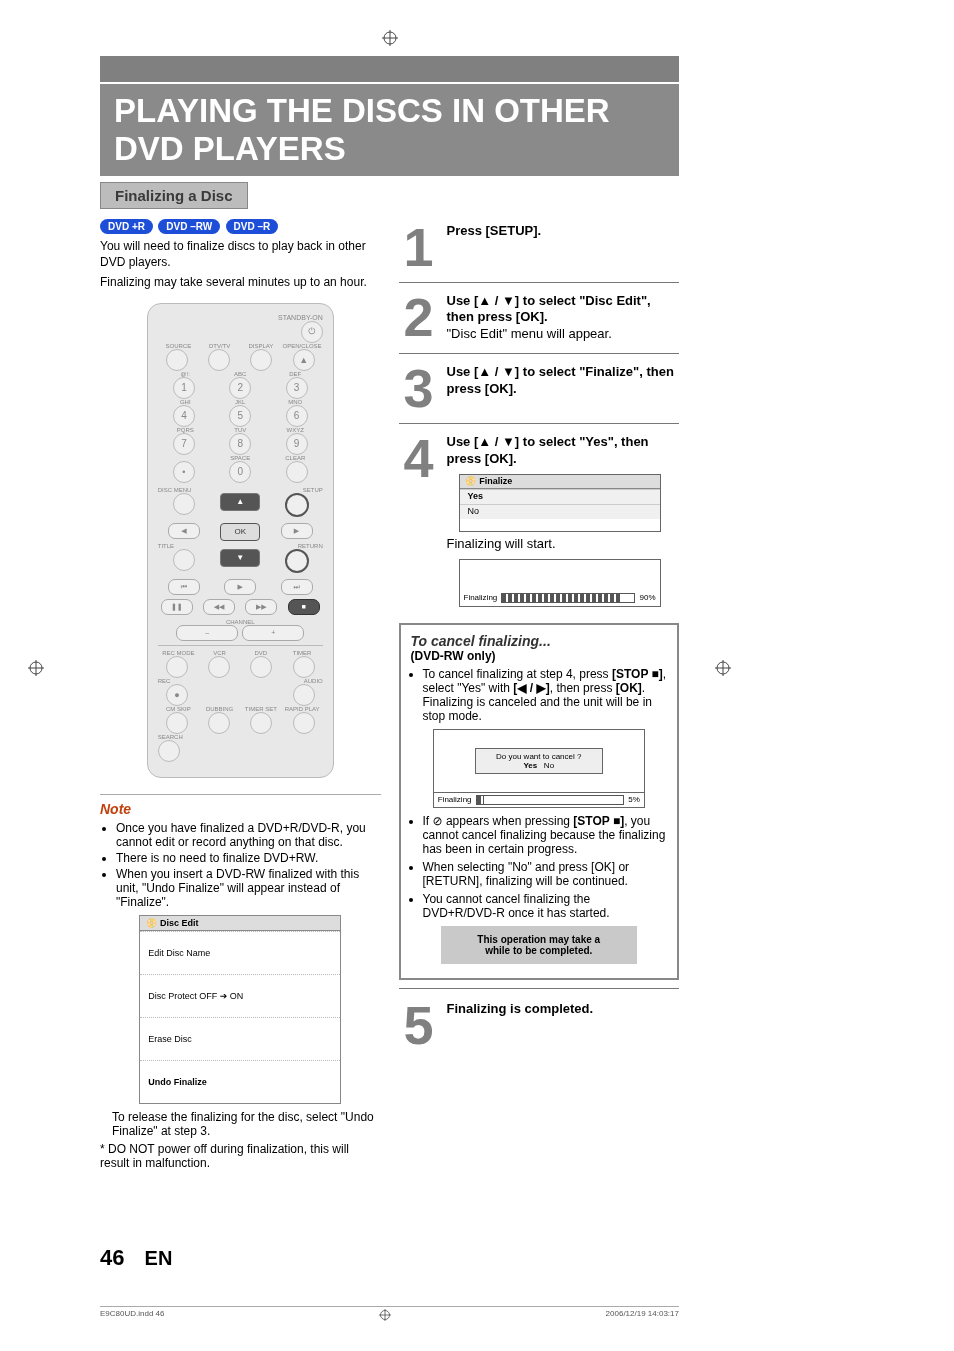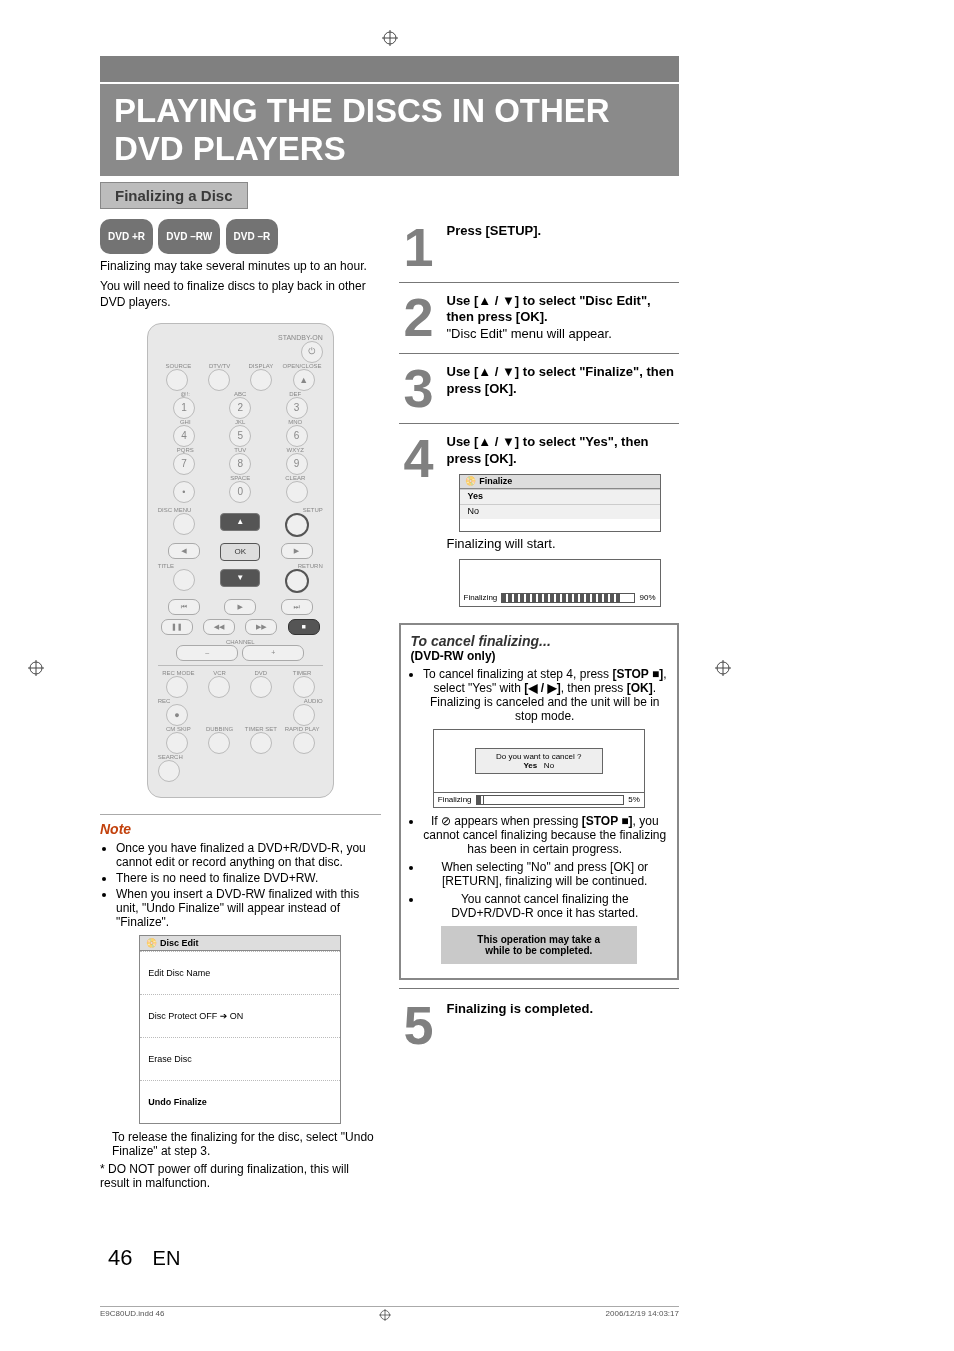--- a/index.html
+++ b/index.html
@@ -56,25 +56,25 @@
     gap: 18px;
     margin-top: 10px;
   }
   .col {
     width: 50%;
   }
   .disc-badges { margin-bottom: 4px; }
   .disc-badge {
     display: inline-block;
     border-radius: 10px;
-    background: #737373;
+    background: #1d4ed8;
     color: #fff;
     font-weight: bold;
     font-size: 10px;
-    padding: 12px 8px;
+    padding: 2px 8px;
     margin-right: 2px;
   }
   .intro-text { font-size: 12px; line-height: 1.35; margin-top: 4px; }
 
   .remote {
     margin: 12px auto;
     width: 165px;
     border: 1px solid #bbb;
     background: #e8e8e8;
     border-radius: 14px;
@@ -208,21 +208,21 @@
     padding: 8px 10px;
     font-size: 12px;
     margin-top: 4px;
   }
   .cancel-box .ct {
     font-style: italic;
     font-weight: bold;
     font-size: 14px;
     color: #333;
   }
-  .cancel-box ul { margin: 4px 0; padding-left: 12px; text-align: center; }
+  .cancel-box ul { margin: 4px 0; padding-left: 12px; }
   .cancel-box li { margin-bottom: 4px; }
 
   .dialog-shot {
     border: 1px solid #666;
     width: 210px;
     margin: 6px auto;
     background: #fff;
     font-size: 8px;
     padding-top: 18px;
   }
@@ -239,24 +239,24 @@
     background: #c9c9c9;
     text-align: center;
     font-weight: bold;
     font-size: 10px;
     padding: 8px;
     margin: 6px 30px;
   }
 
   .page-footer {
     position: absolute;
-    left: 108px;
+    left: 100px;
     bottom: 80px;
     font-size: 22px;
-    font-weight: normal;
+    font-weight: bold;
   }
   .page-footer .en { font-size: 20px; margin-left: 14px; }
 
   .tiny-footer {
     position: absolute;
     bottom: 28px;
     left: 100px; right: 80px;
     display: flex; justify-content: space-between;
     font-size: 8px; color: #555;
     border-top: 0.5px solid #aaa;
@@ -295,22 +295,22 @@
   </div>
 
   <div class="columns">
 
     <div class="col">
       <div class="disc-badges">
         <span class="disc-badge">DVD +R</span>
         <span class="disc-badge">DVD –RW</span>
         <span class="disc-badge">DVD –R</span>
       </div>
+      <div class="intro-text">You will need to finalize discs to play back in other DVD players.</div>
       <div class="intro-text">Finalizing may take several minutes up to an hour.</div>
-      <div class="intro-text">You will need to finalize discs to play back in other DVD players.</div>
 
       <div class="remote nohover">
         <div style="text-align:right;">STANDBY-ON</div>
         <div style="text-align:right;"><span class="rbtn">⏻</span></div>
         <div class="lbls">
           <span>SOURCE</span>
           <span>DTV/TV</span>
           <span>DISPLAY</span>
           <span>OPEN/CLOSE</span>
         </div>

